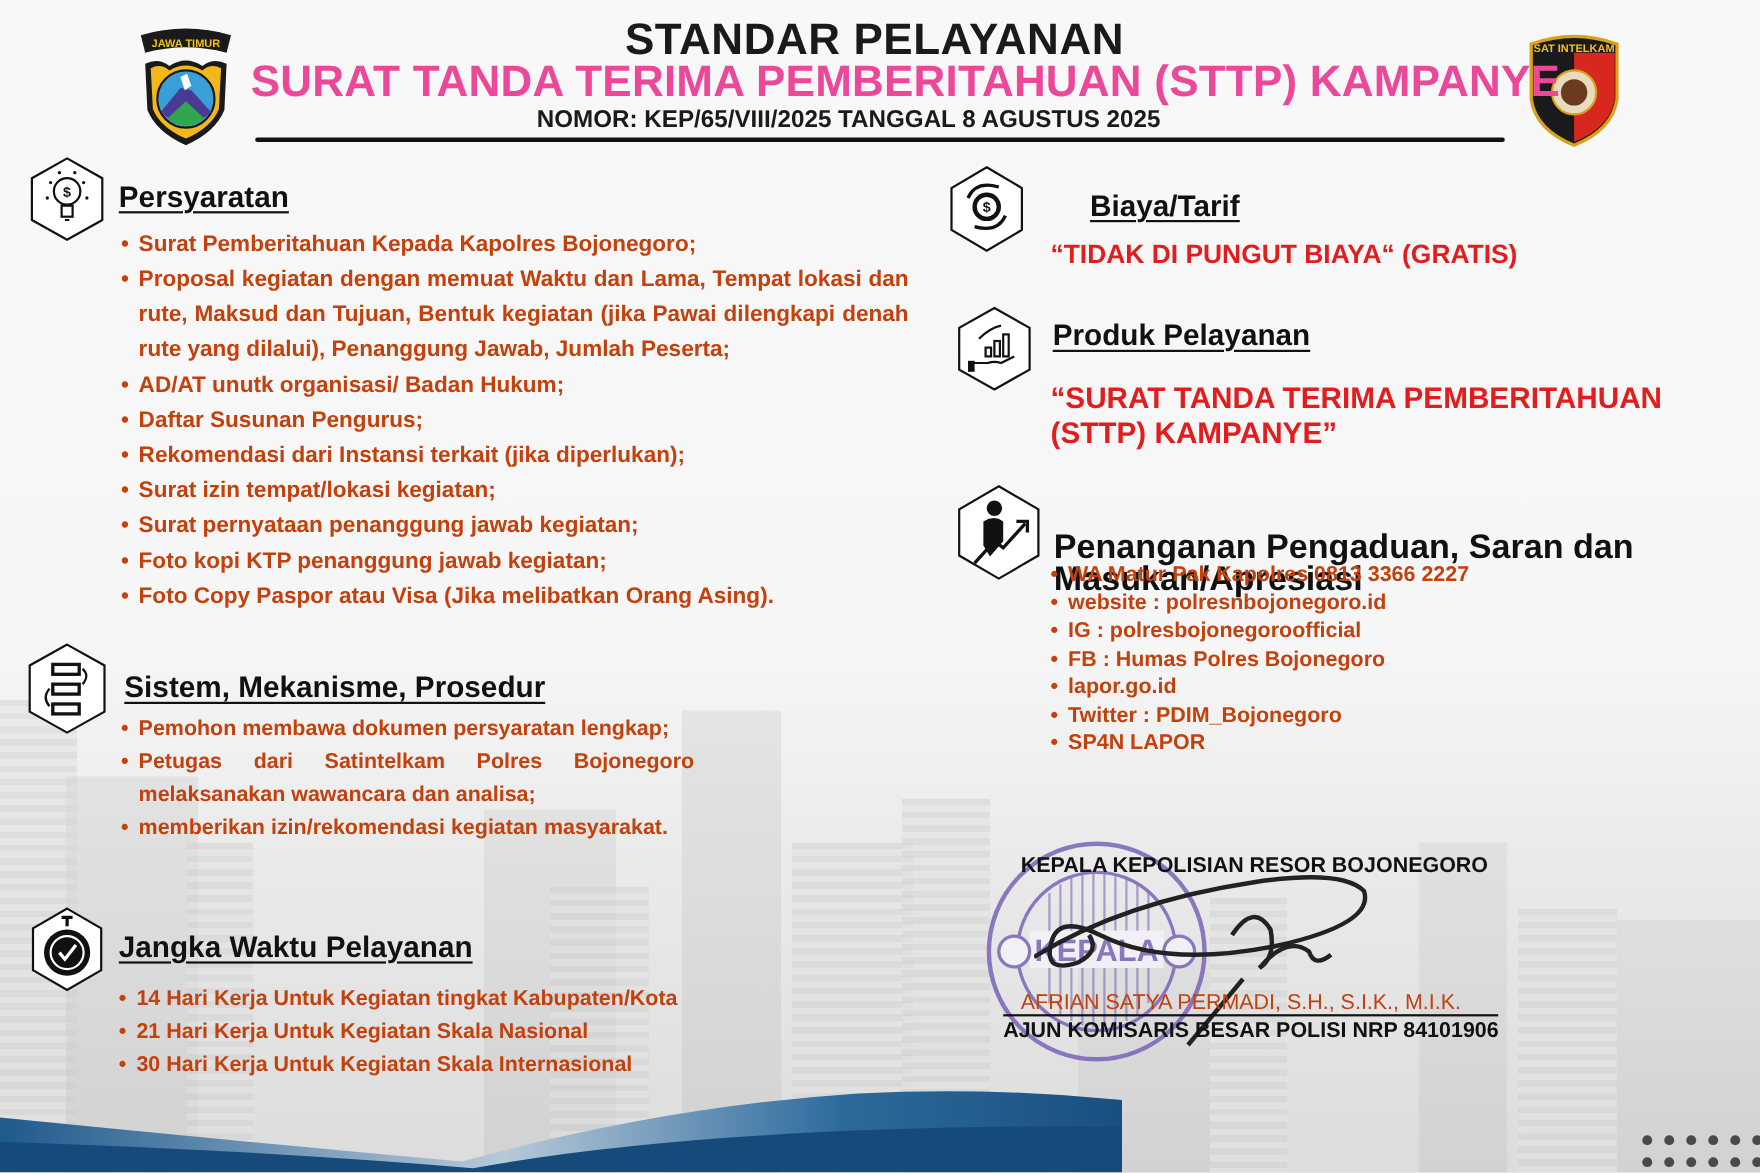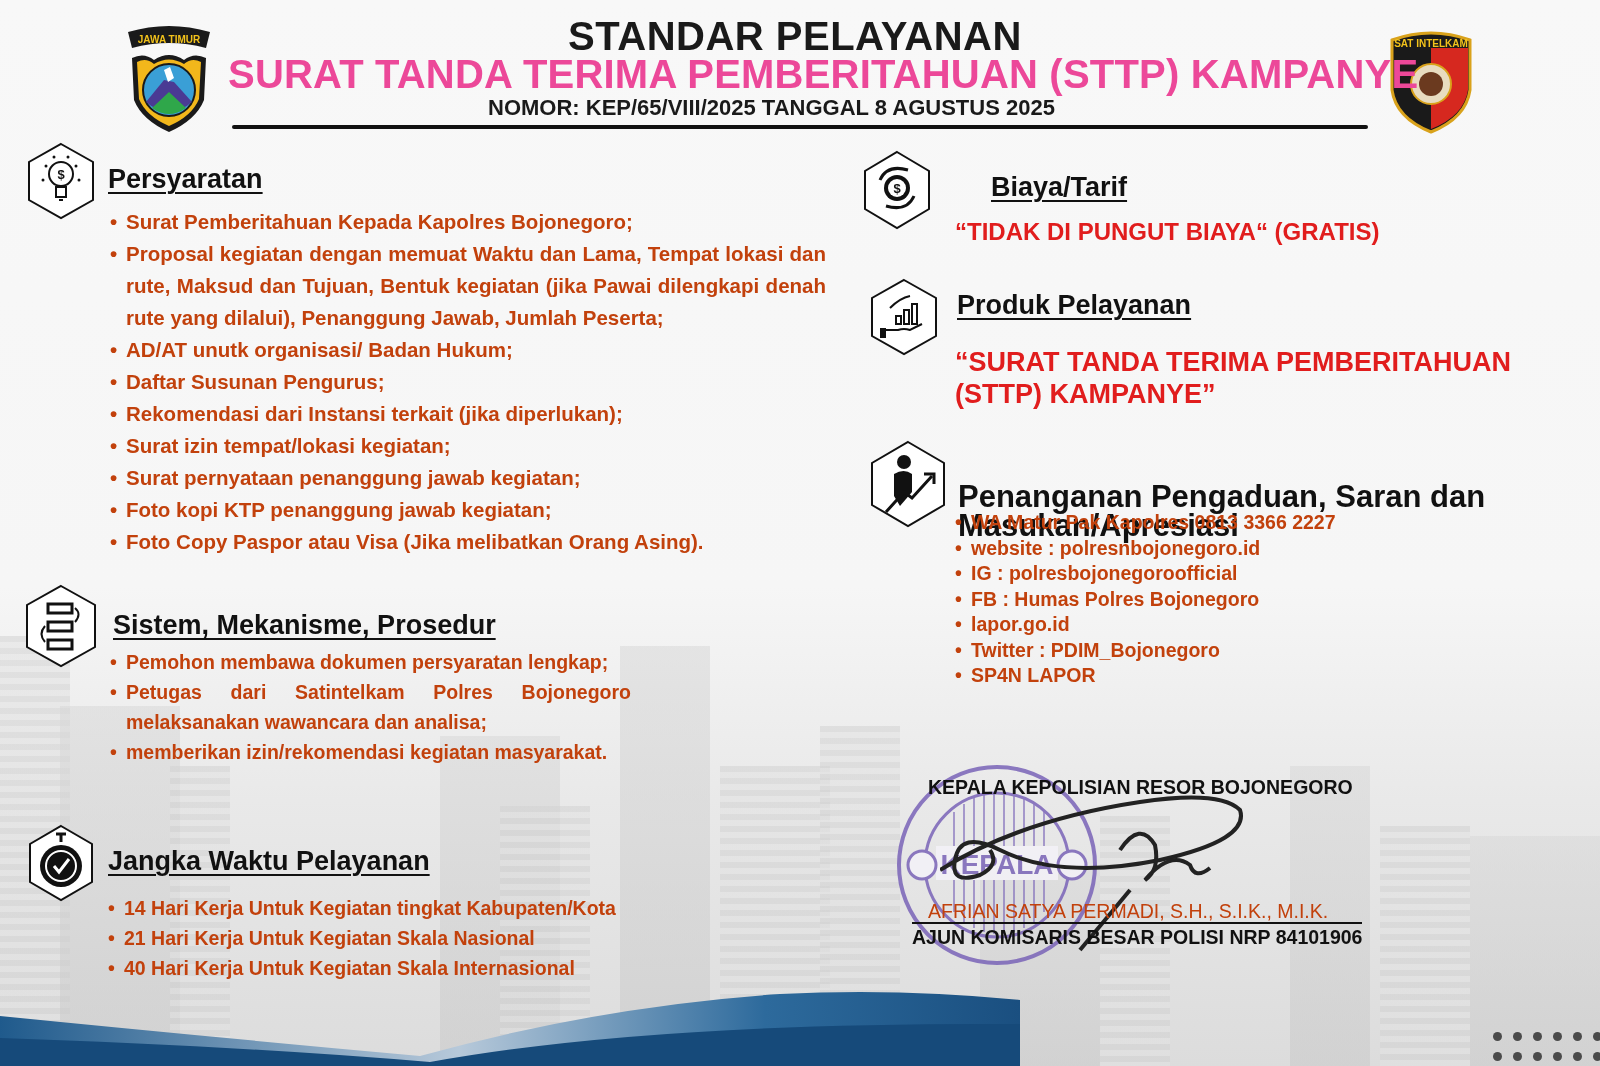--- a/index.html
+++ b/index.html
@@ -156,21 +156,21 @@
     <line x1="28" y1="10" x2="38" y2="10" stroke="#111" stroke-width="3"></line>
     <circle cx="33" cy="42" r="21" fill="#111"></circle>
     <circle cx="33" cy="42" r="15" fill="none" stroke="#fff" stroke-width="2"></circle>
     <path d="M26 42 L31 48 L41 35" fill="none" stroke="#fff" stroke-width="3"></path>
   </svg>
 </div>
 <div class="sec-title" style="left:108px;top:846px;">Jangka Waktu Pelayanan</div>
 <ul class="blist time justify">
   <li>14 Hari Kerja Untuk Kegiatan tingkat Kabupaten/Kota</li>
   <li>21 Hari Kerja Untuk Kegiatan Skala Nasional</li>
-  <li>40 Hari Kerja Untuk Kegiatan Skala Internasional</li>
+  <li>30 Hari Kerja Untuk Kegiatan Skala Internasional</li>
 </ul>
 
 <div class="hex" style="left:862px;top:150px;width:70px;height:80px;">
   <svg viewBox="0 0 70 80">
     <polygon points="35,2 67,21 67,59 35,78 3,59 3,21" fill="#fff" stroke="#111" stroke-width="2"></polygon>
     <circle cx="35" cy="38" r="13" fill="#111"></circle>
     <circle cx="35" cy="38" r="9" fill="#fff"></circle>
     <text x="35" y="43" font-size="13" font-weight="700" text-anchor="middle" fill="#111" font-family="Liberation Sans, sans-serif">$</text>
     <path d="M18 30 Q25 14 46 20" fill="none" stroke="#111" stroke-width="3"></path>
     <path d="M52 46 Q45 62 24 56" fill="none" stroke="#111" stroke-width="3"></path>

